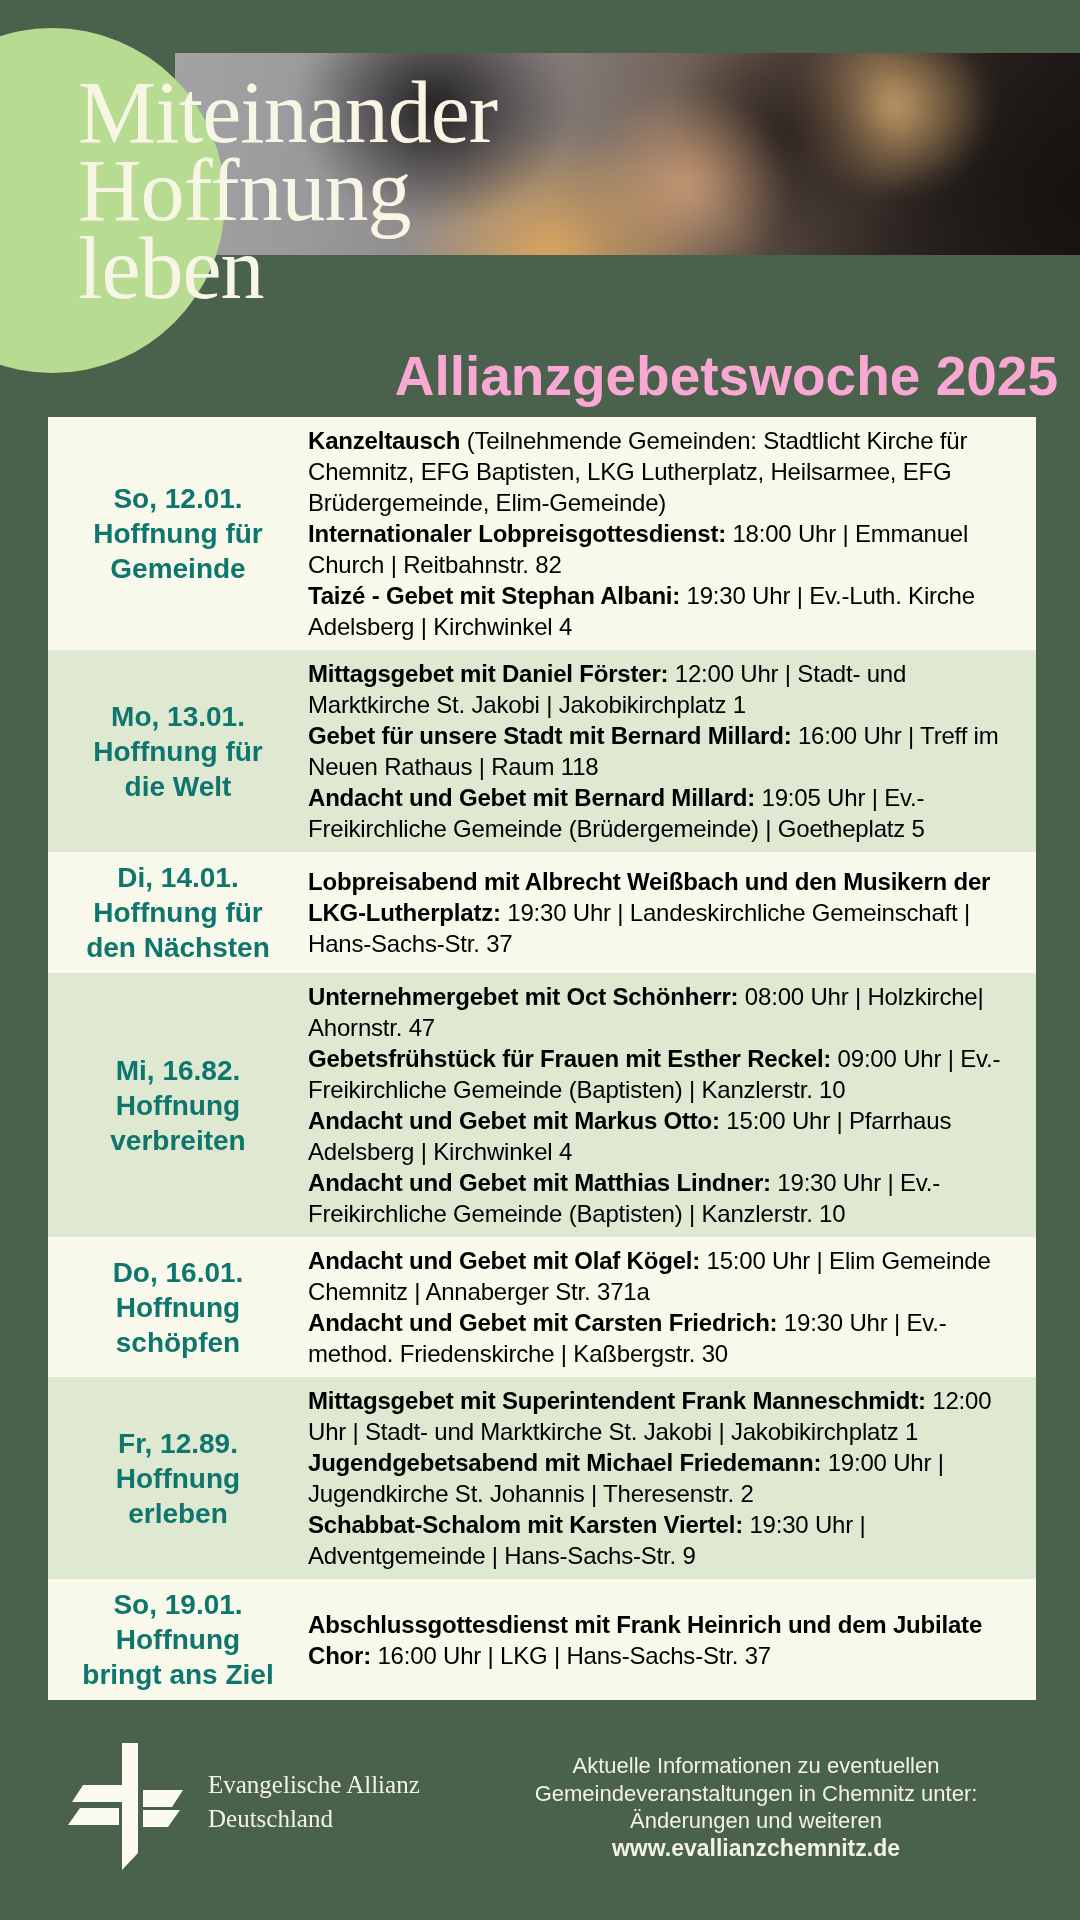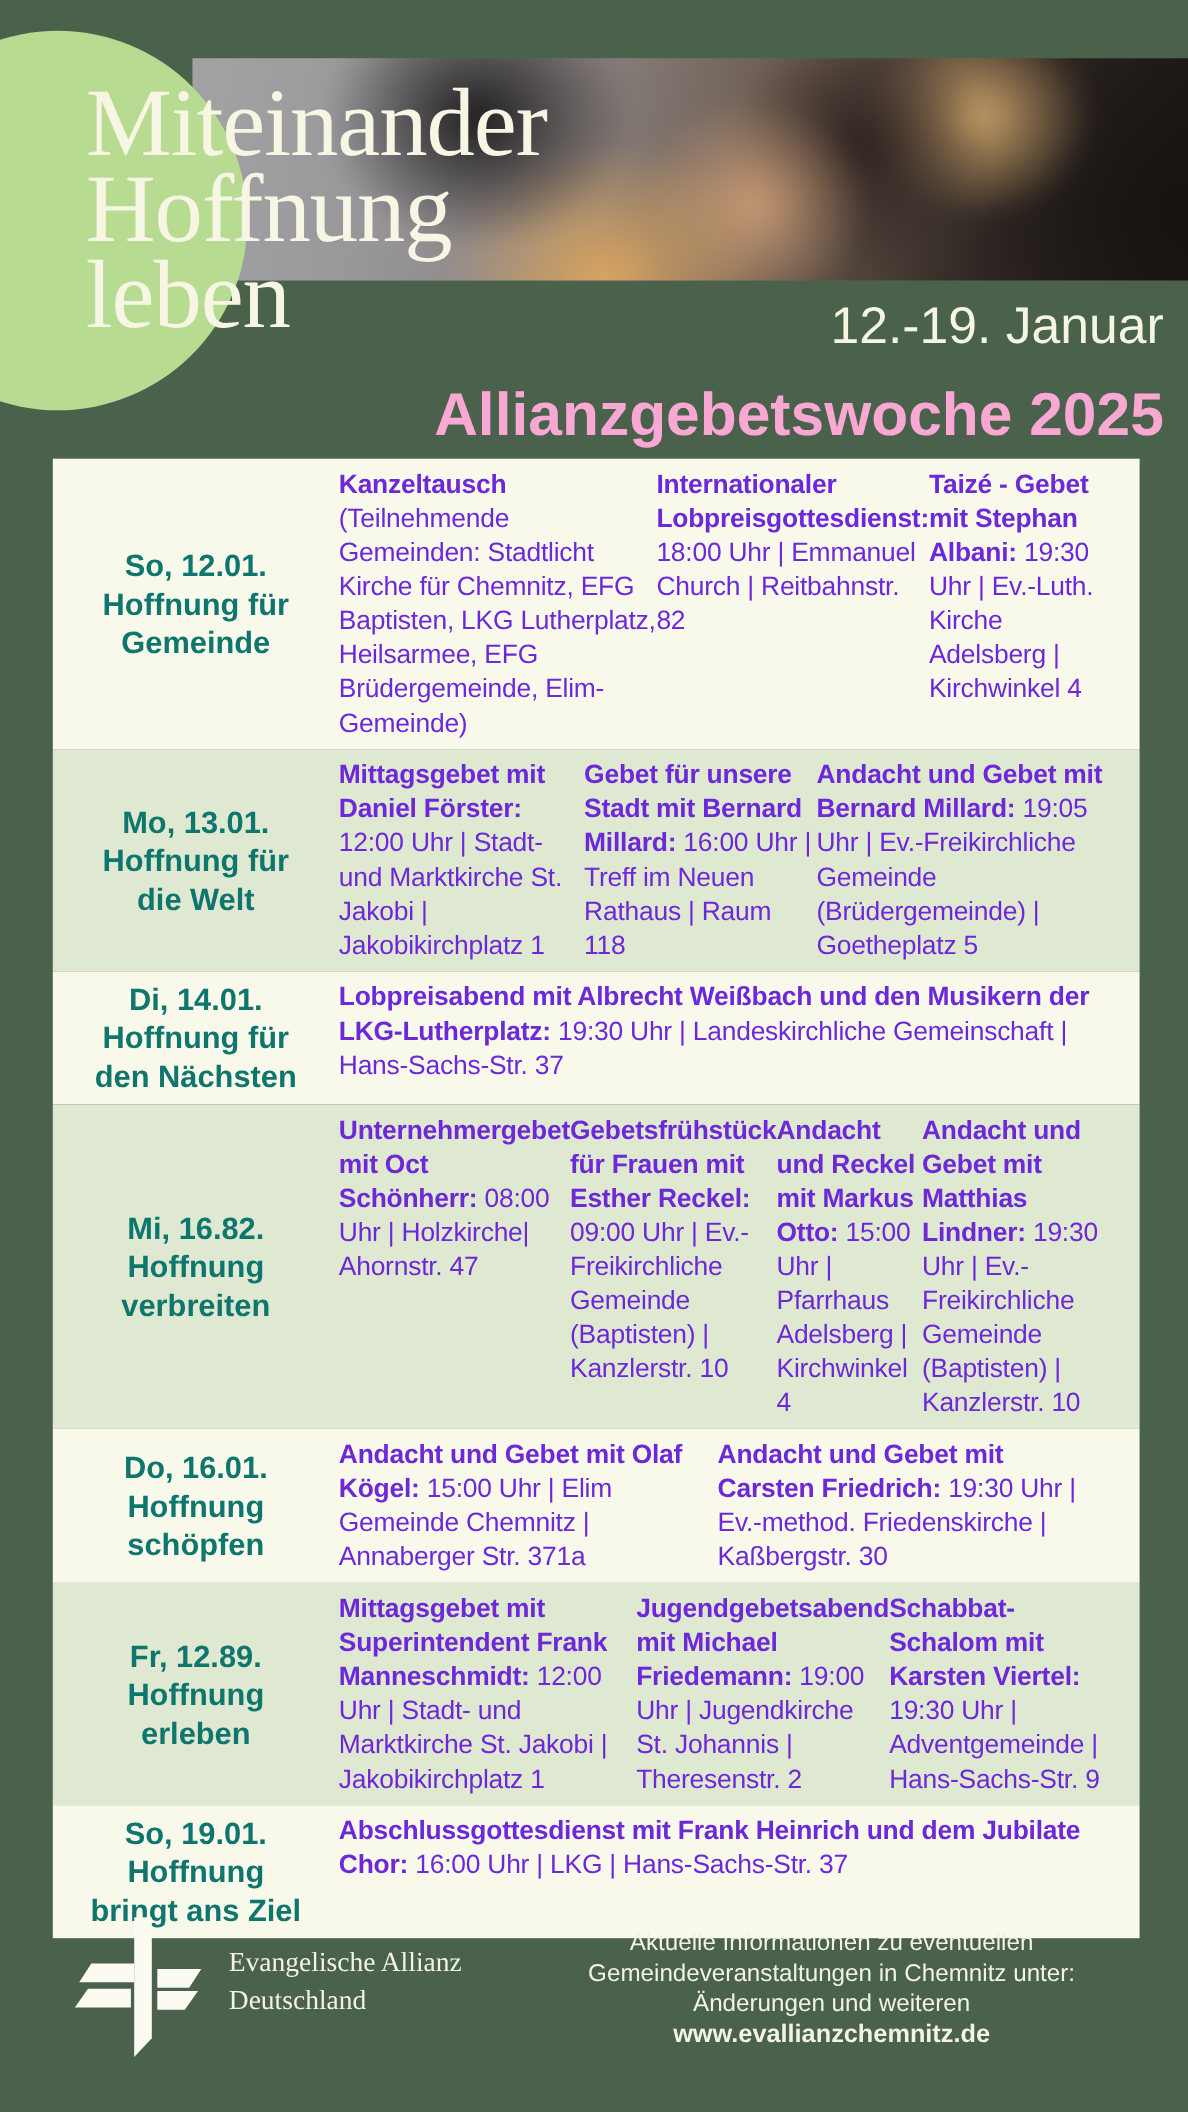--- a/index.html
+++ b/index.html
@@ -52,23 +52,23 @@
   }
   .row{display:flex;background:#f8f9ea;}
   .row.alt{background:#dfe8d1;}
   .date-cell{
     width:260px;flex:0 0 260px;
     display:flex;flex-direction:column;justify-content:center;align-items:center;
     text-align:center;padding:8px 0;
     color:#0f766e;font-weight:700;font-size:28px;line-height:35px;
   }
   .events-cell{
-    flex:1;display:flex;justify-content:center;
+    flex:1;display:flex;flex-direction:column;justify-content:center;
     padding:8px 30px 8px 0;
-    color:#6d28d9;font-size:24px;line-height:31px;letter-spacing:-0.2px;
+    color:#000000;font-size:24px;line-height:31px;letter-spacing:-0.2px;
   }
   .event{margin:0;}
   .event b{font-weight:700;}
   
   .footer-logo{position:absolute;left:62px;top:1742px;}
   .org{
     position:absolute;left:208px;top:1768px;
     font-family:"Liberation Serif",serif;
     font-size:25px;line-height:34px;color:#f2f3e1;
   }
@@ -86,21 +86,20 @@
 
   <div class="photo"></div>
   <div class="circle"></div>
 
   <h1 class="title">
       <span>Miteinander</span>
       <span>Hoffnung</span>
       <span>leben</span>
     </h1>
 
-  <div class="date-range">12.-19. Januar</div>
   <div class="event-title">Allianzgebetswoche 2025</div>
 
   <div class="schedule" id="schedule">
       <div class="row">
         <div class="date-cell">
           <div>So, 12.01.</div>
           <div>Hoffnung für</div>
           <div>Gemeinde</div>
         </div>
         <div class="events-cell">
@@ -133,21 +132,21 @@
       </div>
       <div class="row alt">
         <div class="date-cell">
           <div>Mi, 16.82.</div>
           <div>Hoffnung</div>
           <div>verbreiten</div>
         </div>
         <div class="events-cell">
           <p class="event"><b>Unternehmergebet mit Oct Schönherr:</b><span> 08:00 Uhr | Holzkirche| Ahornstr. 47</span></p>
           <p class="event"><b>Gebetsfrühstück für Frauen mit Esther Reckel:</b><span> 09:00 Uhr | Ev.-Freikirchliche Gemeinde (Baptisten) | Kanzlerstr. 10</span></p>
-          <p class="event"><b>Andacht und Reckel mit Markus Otto:</b><span> 15:00 Uhr | Pfarrhaus Adelsberg | Kirchwinkel 4</span></p>
+          <p class="event"><b>Andacht und Gebet mit Markus Otto:</b><span> 15:00 Uhr | Pfarrhaus Adelsberg | Kirchwinkel 4</span></p>
           <p class="event"><b>Andacht und Gebet mit Matthias Lindner:</b><span> 19:30 Uhr | Ev.-Freikirchliche Gemeinde (Baptisten) | Kanzlerstr. 10</span></p>
         </div>
       </div>
       <div class="row">
         <div class="date-cell">
           <div>Do, 16.01.</div>
           <div>Hoffnung</div>
           <div>schöpfen</div>
         </div>
         <div class="events-cell">

